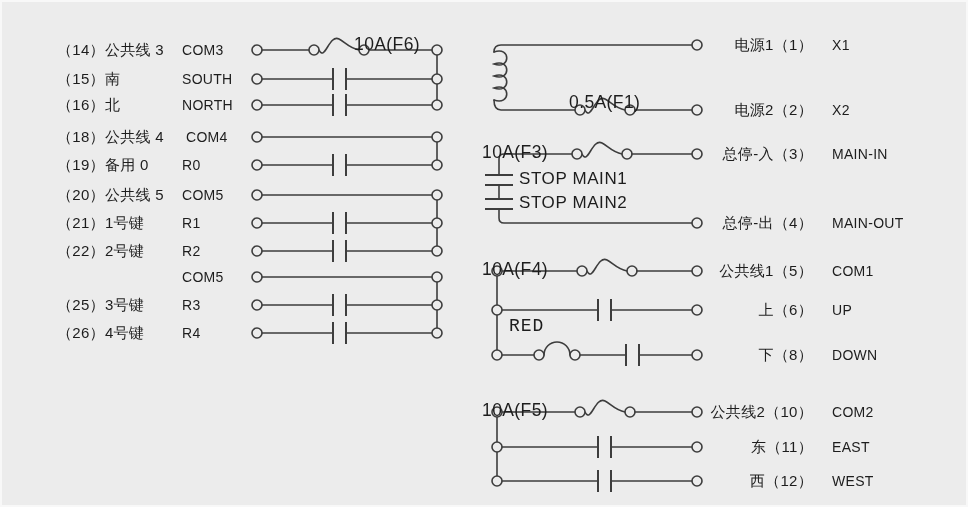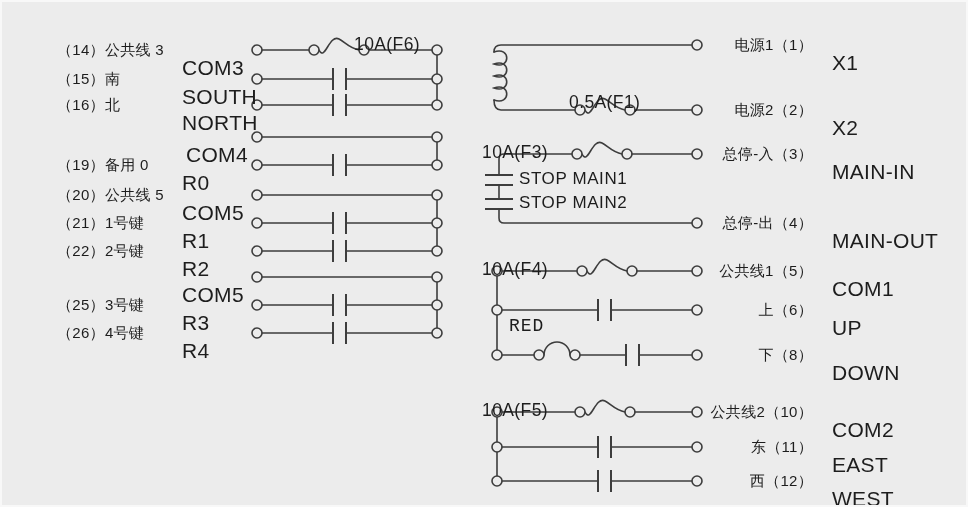--- a/index.html
+++ b/index.html
@@ -19,21 +19,21 @@
   #wires{position:absolute;left:0;top:0;}
   .lbl{
     position:absolute;
     font-size:15px;
     line-height:22px;
     height:22px;
     white-space:nowrap;
     letter-spacing:0.3px;
     color:#1d1d1d;
   }
-  .lbl.code{font-size:21px;margin-top:18px;}
+  .lbl.code{font-size:14px;}
   .lbl.cnr{text-align:right;}
   .lbl.fuse{font-size:17.5px;letter-spacing:0.4px;margin-top:16px;}
   .lbl.stop{font-size:17px;letter-spacing:0.6px;}
   .lbl.red{font-size:18px;letter-spacing:1px;font-family:Liberation Mono, monospace;}
   svg .w{stroke:#3d3d3d;stroke-width:1.6;fill:none;stroke-linecap:round;}
   svg .b{stroke:#3d3d3d;stroke-width:2;fill:none;stroke-linecap:butt;}
   svg .c{stroke:#3d3d3d;stroke-width:1.6;fill:#ececec;}
 </style>
 </head>
 <body>
@@ -179,20 +179,21 @@
       <circle class="c" cx="495" cy="479" r="5"></circle>
       <circle class="c" cx="695" cy="410" r="5"></circle>
       <circle class="c" cx="695" cy="445" r="5"></circle>
       <circle class="c" cx="695" cy="479" r="5"></circle>
     </g>
   </svg>
 
   <div class="lbl" style="left:55px;top:37px">（14）公共线 3</div>
   <div class="lbl" style="left:55px;top:66px">（15）南</div>
   <div class="lbl" style="left:55px;top:92px">（16）北</div>
+  <div class="lbl" style="left:55px;top:124px">（18）公共线 4</div>
   <div class="lbl" style="left:55px;top:152px">（19）备用 0</div>
   <div class="lbl" style="left:55px;top:182px">（20）公共线 5</div>
   <div class="lbl" style="left:55px;top:210px">（21）1号键</div>
   <div class="lbl" style="left:55px;top:238px">（22）2号键</div>
   <div class="lbl" style="left:55px;top:292px">（25）3号键</div>
   <div class="lbl" style="left:55px;top:320px">（26）4号键</div>
 
   <div class="lbl code" style="left:180px;top:37px">COM3</div>
   <div class="lbl code" style="left:180px;top:66px">SOUTH</div>
   <div class="lbl code" style="left:180px;top:92px">NORTH</div>

